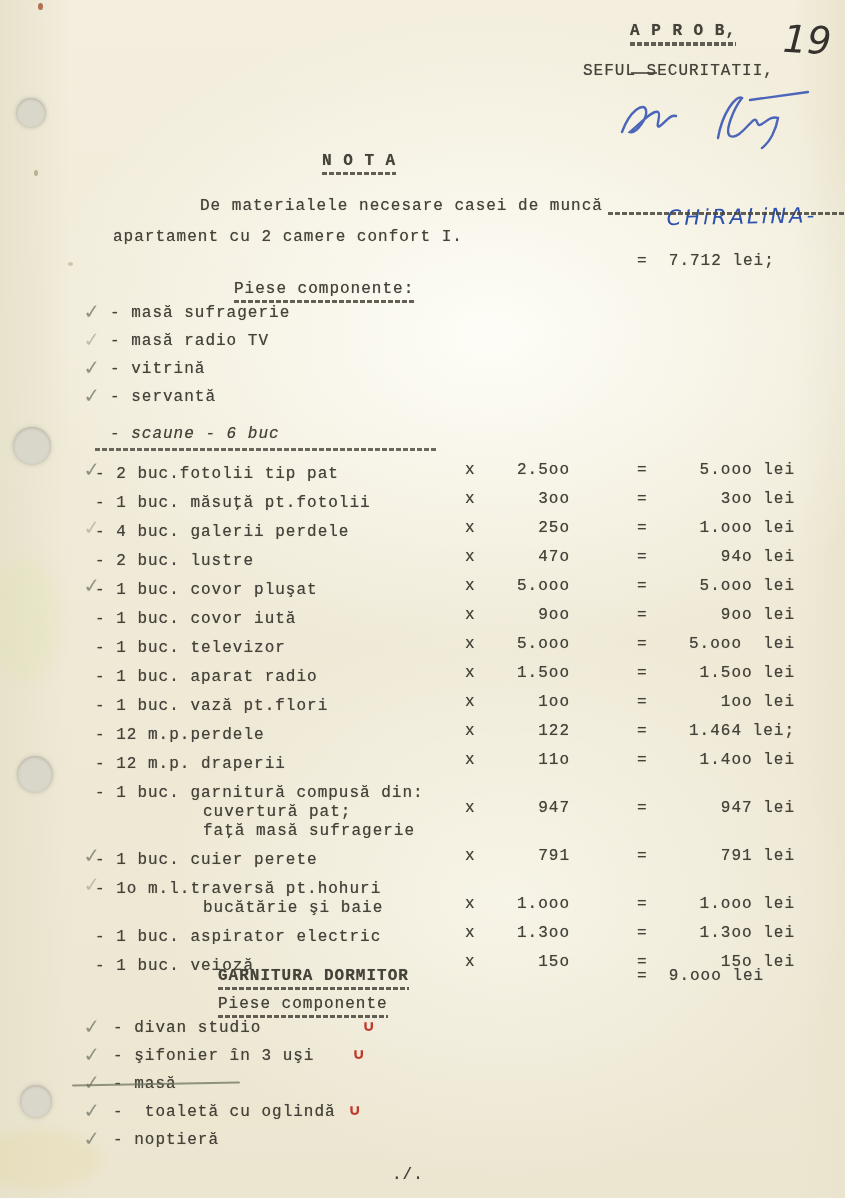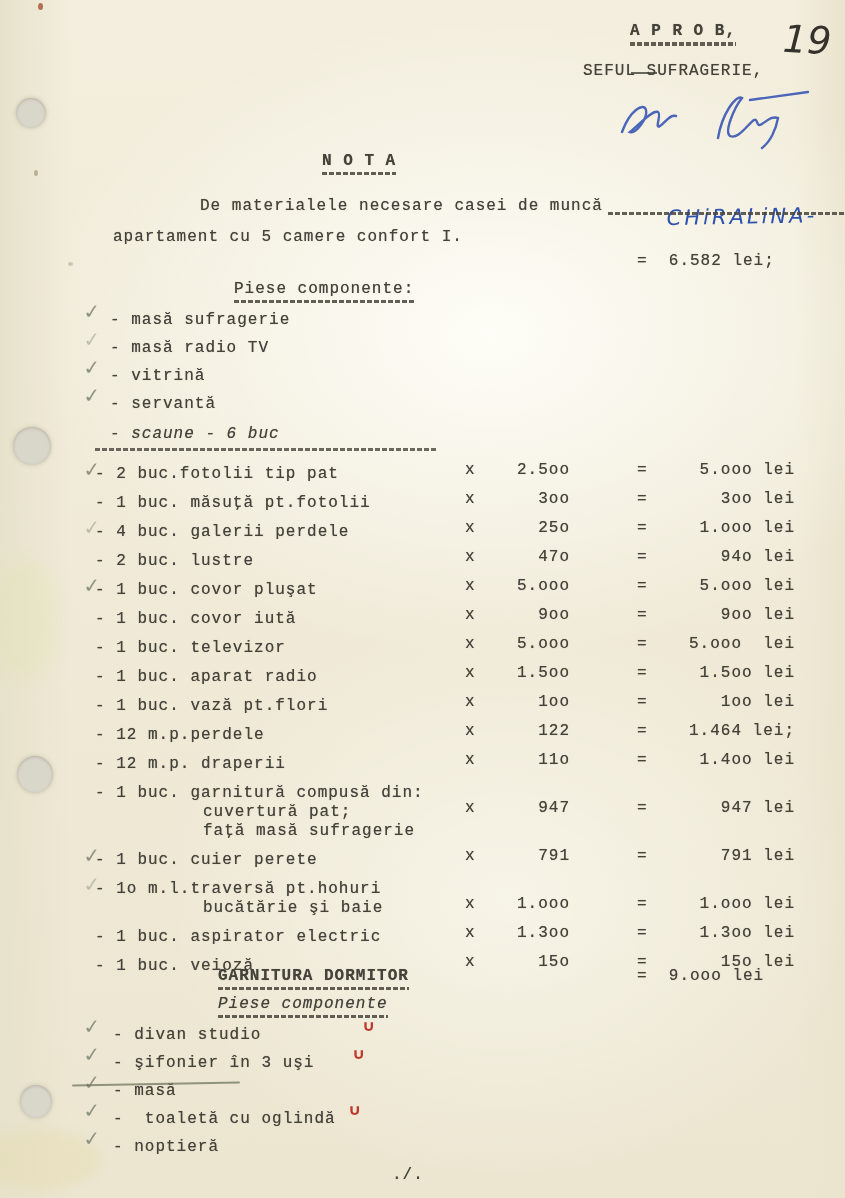--- a/index.html
+++ b/index.html
@@ -25,21 +25,21 @@
       color:#c0392b;font-weight:bold;text-shadow:none;transform:scaleY(.9);}
   .trow{position:relative;}
   .trow .item{position:absolute;left:95px;top:4px;}
   .trow .ln{height:19px;}
   .trow .ln.sub{padding-left:108px;}
   .xcol{position:absolute;left:465px;}
   .qty{position:absolute;left:455px;width:115px;text-align:right;}
   .eqcol{position:absolute;left:637px;}
   .amt{position:absolute;left:650px;width:145px;text-align:right;}
   .crow{position:relative;height:28px;}
-  .crow .clabel{position:absolute;top:8px;}
+  .crow .clabel{position:absolute;top:1px;}
   .struckline{position:absolute;height:2px;background:#70755f;opacity:.75;
       transform:rotate(-1.1deg);border-radius:2px;}
   .speck{position:absolute;border-radius:50%;}
   .hand{font-family:"DejaVu Sans",sans-serif;text-shadow:none;}
   .stain{position:absolute;border-radius:50%;pointer-events:none;}
 </style>
 </head>
 <body>
 
 <div class="page">
@@ -49,53 +49,53 @@
   <div class="hole" style="left:17px;top:756px;width:36px;height:37px;"></div>
   <div class="hole" style="left:20px;top:1085px;width:32px;height:33px;"></div>
 
   <div class="speck" style="left:38px;top:3px;width:5px;height:7px;background:#a5502e;opacity:.8;"></div>
   <div class="speck" style="left:34px;top:170px;width:4px;height:6px;background:#8a7a52;opacity:.5;"></div>
   <div class="speck" style="left:68px;top:262px;width:5px;height:4px;background:#9b8c60;opacity:.4;"></div>
   <div class="stain" style="left:-20px;top:1130px;width:120px;height:60px;background:rgba(228,216,160,.30);filter:blur(6px);"></div>
   <div class="stain" style="left:-10px;top:560px;width:70px;height:120px;background:rgba(225,228,170,.25);filter:blur(8px);"></div>
 
   <div class="tw ul ul2" style="left:630px;top:22px;font-weight:bold;">A P R O B,</div>
-  <div class="tw" style="left:583px;top:62px;">SEFUL SUFRAGERIE,</div>
+  <div class="tw" style="left:583px;top:62px;">SEFUL SECURITATII,</div>
   <div style="position:absolute;left:631px;top:72px;width:26px;height:2px;background:rgba(70,67,58,.8);"></div>
 
   <div class="tw hand" style="left:783px;top:18px;font-size:38px;color:#35312c;letter-spacing:0;transform:rotate(3deg);font-weight:300;font-style:italic;">19</div>
 
   <svg width="220" height="80" viewBox="0 0 220 80" style="position:absolute;left:600px;top:80px;">
     <g fill="none" stroke="#3a57b5" stroke-width="2.4" stroke-linecap="round" opacity=".9">
       <path d="M22,52 C30,30 44,22 46,30 C48,38 36,54 30,52 C40,44 52,30 58,32 C62,34 54,50 60,46 C66,42 70,34 76,36"></path>
       <path d="M118,58 C122,34 136,14 142,18 C134,28 124,52 130,56 C138,60 148,44 154,40 C158,38 156,48 162,44 C168,40 172,36 178,38 C176,50 170,62 162,68"></path>
       <path d="M150,20 L208,12"></path>
     </g>
   </svg>
 
   <div class="tw ul" style="left:322px;top:152px;font-weight:bold;">N O T A</div>
 
   <div class="tw" style="left:200px;top:197px;text-align:center;">De materialele necesare casei de muncă</div>
   <div class="tw hand" style="left:628px;top:181px;font-size:21px;color:#2d52ad;font-style:italic;letter-spacing:3px;transform:rotate(-1deg);">
     <span>CHiRALiNA</span><span>-</span>
   </div>
   <div style="position:absolute;left:608px;top:212px;width:237px;height:3px;background:repeating-linear-gradient(90deg,rgba(72,68,58,.85) 0 5px,transparent 5px 7px);"></div>
-  <div class="tw" style="left:113px;top:228px;">apartament cu 5 camere confort I.</div>
+  <div class="tw" style="left:113px;top:228px;">apartament cu 2 camere confort I.</div>
 
-  <div class="tw" style="left:637px;top:252px;">=  6.582 lei;</div>
+  <div class="tw" style="left:637px;top:252px;">=  7.712 lei;</div>
   <div class="tw ul" style="left:218px;top:280px;margin-left:16px;">Piese componente:</div>
 
   <div class="tw" style="left:0;top:303px;width:845px;"><div class="crow"><span class="chk">✓</span><span class="clabel" style="left: 110px;">- masă sufragerie</span></div><div class="crow"><span class="chk light">✓</span><span class="clabel" style="left: 110px;">- masă radio TV</span></div><div class="crow"><span class="chk">✓</span><span class="clabel" style="left: 110px;">- vitrină</span></div><div class="crow"><span class="chk">✓</span><span class="clabel" style="left: 110px;">- servantă</span></div></div>
 
   <div class="tw" style="left:110px;top:425px;font-style:italic;">- scaune - 6 buc</div>
   <div style="position:absolute;left:95px;top:448px;width:342px;height:3px;background:repeating-linear-gradient(90deg,rgba(72,68,58,.8) 0 5px,transparent 5px 7px);"></div>
 
   <div class="tw" style="left:0;top:461px;width:845px;"><div class="trow" style="height: 29px;"><span class="chk">✓</span><span class="item"><div class="ln">- 2 buc.fotolii tip pat</div></span><span class="xcol" style="top: 0px;">x</span><span class="qty" style="top: 0px;">2.5oo</span><span class="eqcol" style="top: 0px;">=</span><span class="amt" style="top: 0px;">5.ooo lei</span></div><div class="trow" style="height: 29px;"><span class="item"><div class="ln">- 1 buc. măsuţă pt.fotolii</div></span><span class="xcol" style="top: 0px;">x</span><span class="qty" style="top: 0px;">3oo</span><span class="eqcol" style="top: 0px;">=</span><span class="amt" style="top: 0px;">3oo lei</span></div><div class="trow" style="height: 29px;"><span class="chk light">✓</span><span class="item"><div class="ln">- 4 buc. galerii perdele</div></span><span class="xcol" style="top: 0px;">x</span><span class="qty" style="top: 0px;">25o</span><span class="eqcol" style="top: 0px;">=</span><span class="amt" style="top: 0px;">1.ooo lei</span></div><div class="trow" style="height: 29px;"><span class="item"><div class="ln">- 2 buc. lustre</div></span><span class="xcol" style="top: 0px;">x</span><span class="qty" style="top: 0px;">47o</span><span class="eqcol" style="top: 0px;">=</span><span class="amt" style="top: 0px;">94o lei</span></div><div class="trow" style="height: 29px;"><span class="chk">✓</span><span class="item"><div class="ln">- 1 buc. covor pluşat</div></span><span class="xcol" style="top: 0px;">x</span><span class="qty" style="top: 0px;">5.ooo</span><span class="eqcol" style="top: 0px;">=</span><span class="amt" style="top: 0px;">5.ooo lei</span></div><div class="trow" style="height: 29px;"><span class="item"><div class="ln">- 1 buc. covor iută</div></span><span class="xcol" style="top: 0px;">x</span><span class="qty" style="top: 0px;">9oo</span><span class="eqcol" style="top: 0px;">=</span><span class="amt" style="top: 0px;">9oo lei</span></div><div class="trow" style="height: 29px;"><span class="item"><div class="ln">- 1 buc. televizor</div></span><span class="xcol" style="top: 0px;">x</span><span class="qty" style="top: 0px;">5.ooo</span><span class="eqcol" style="top: 0px;">=</span><span class="amt" style="top: 0px;">5.ooo  lei</span></div><div class="trow" style="height: 29px;"><span class="item"><div class="ln">- 1 buc. aparat radio</div></span><span class="xcol" style="top: 0px;">x</span><span class="qty" style="top: 0px;">1.5oo</span><span class="eqcol" style="top: 0px;">=</span><span class="amt" style="top: 0px;">1.5oo lei</span></div><div class="trow" style="height: 29px;"><span class="item"><div class="ln">- 1 buc. vază pt.flori</div></span><span class="xcol" style="top: 0px;">x</span><span class="qty" style="top: 0px;">1oo</span><span class="eqcol" style="top: 0px;">=</span><span class="amt" style="top: 0px;">1oo lei</span></div><div class="trow" style="height: 29px;"><span class="item"><div class="ln">- 12 m.p.perdele</div></span><span class="xcol" style="top: 0px;">x</span><span class="qty" style="top: 0px;">122</span><span class="eqcol" style="top: 0px;">=</span><span class="amt" style="top: 0px;">1.464 lei;</span></div><div class="trow" style="height: 29px;"><span class="item"><div class="ln">- 12 m.p. draperii</div></span><span class="xcol" style="top: 0px;">x</span><span class="qty" style="top: 0px;">11o</span><span class="eqcol" style="top: 0px;">=</span><span class="amt" style="top: 0px;">1.4oo lei</span></div><div class="trow" style="height: 67px;"><span class="item"><div class="ln">- 1 buc. garnitură compusă din:</div><div class="ln sub">cuvertură pat;</div><div class="ln sub">faţă masă sufragerie</div></span><span class="xcol" style="top: 19px;">x</span><span class="qty" style="top: 19px;">947</span><span class="eqcol" style="top: 19px;">=</span><span class="amt" style="top: 19px;">947 lei</span></div><div class="trow" style="height: 29px;"><span class="chk">✓</span><span class="item"><div class="ln">- 1 buc. cuier perete</div></span><span class="xcol" style="top: 0px;">x</span><span class="qty" style="top: 0px;">791</span><span class="eqcol" style="top: 0px;">=</span><span class="amt" style="top: 0px;">791 lei</span></div><div class="trow" style="height: 48px;"><span class="chk light">✓</span><span class="item"><div class="ln">- 1o m.l.traversă pt.hohuri</div><div class="ln sub">bucătărie şi baie</div></span><span class="xcol" style="top: 19px;">x</span><span class="qty" style="top: 19px;">1.ooo</span><span class="eqcol" style="top: 19px;">=</span><span class="amt" style="top: 19px;">1.ooo lei</span></div><div class="trow" style="height: 29px;"><span class="item"><div class="ln">- 1 buc. aspirator electric</div></span><span class="xcol" style="top: 0px;">x</span><span class="qty" style="top: 0px;">1.3oo</span><span class="eqcol" style="top: 0px;">=</span><span class="amt" style="top: 0px;">1.3oo lei</span></div><div class="trow" style="height: 29px;"><span class="item"><div class="ln">- 1 buc. veioză</div></span><span class="xcol" style="top: 0px;">x</span><span class="qty" style="top: 0px;">15o</span><span class="eqcol" style="top: 0px;">=</span><span class="amt" style="top: 0px;">15o lei</span></div></div>
 
   <div class="tw ul" style="left:218px;top:967px;font-weight:bold;">GARNITURA DORMITOR</div>
   <div class="tw" style="left:637px;top:967px;">=  9.ooo lei</div>
-  <div class="tw ul" style="left:218px;top:995px;font-style:italic;">Piese componente</div>
+  <div class="tw ul" style="left:218px;top:995px;">Piese componente</div>
 
   <div class="tw" style="left:0;top:1018px;width:845px;"><div class="crow"><span class="chk">✓</span><span class="clabel" style="left: 113px;">- divan studio</span><span class="redmark" style="left: 362px; top: -2px;">∪</span></div><div class="crow"><span class="chk">✓</span><span class="clabel" style="left: 113px;">- şifonier în 3 uşi</span><span class="redmark" style="left: 352px; top: -2px;">∪</span></div><div class="crow"><span class="chk">✓</span><span class="clabel" style="left: 113px;">- masă</span><div class="struckline" style="left: 72px; top: 9px; width: 168px;"></div></div><div class="crow"><span class="chk">✓</span><span class="clabel" style="left: 113px;">-  toaletă cu oglindă</span><span class="redmark" style="left: 348px; top: -2px;">∪</span></div><div class="crow"><span class="chk">✓</span><span class="clabel" style="left: 113px;">- noptieră</span></div></div>
 
   <div class="tw" style="left:392px;top:1166px;">./.</div>
 
 </div>
 
 </body></html>

